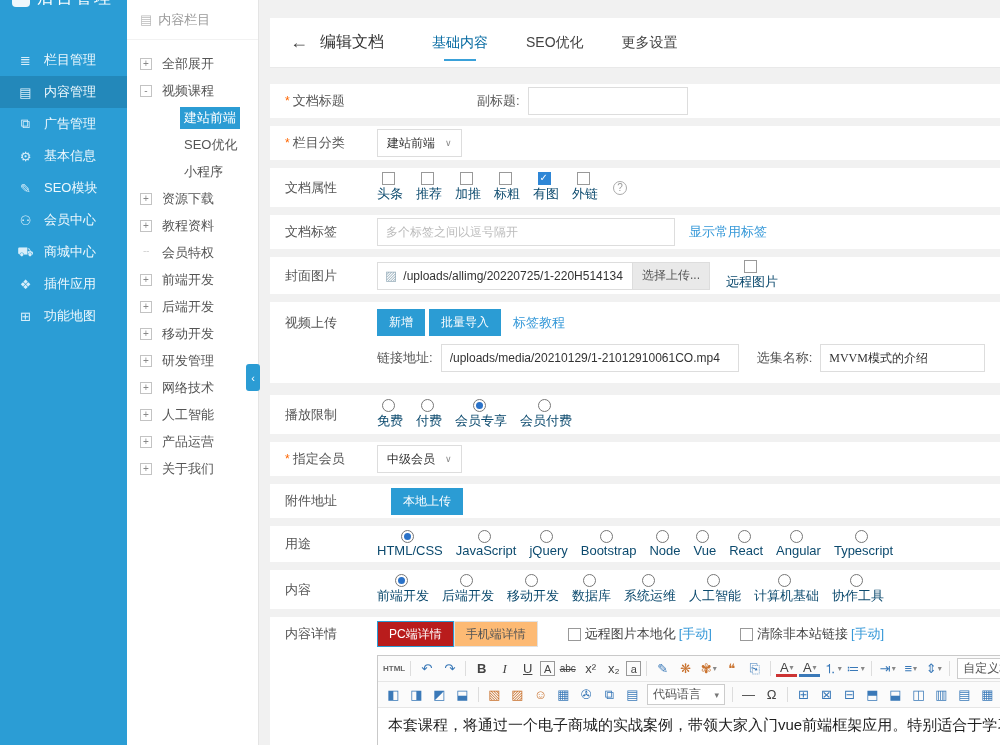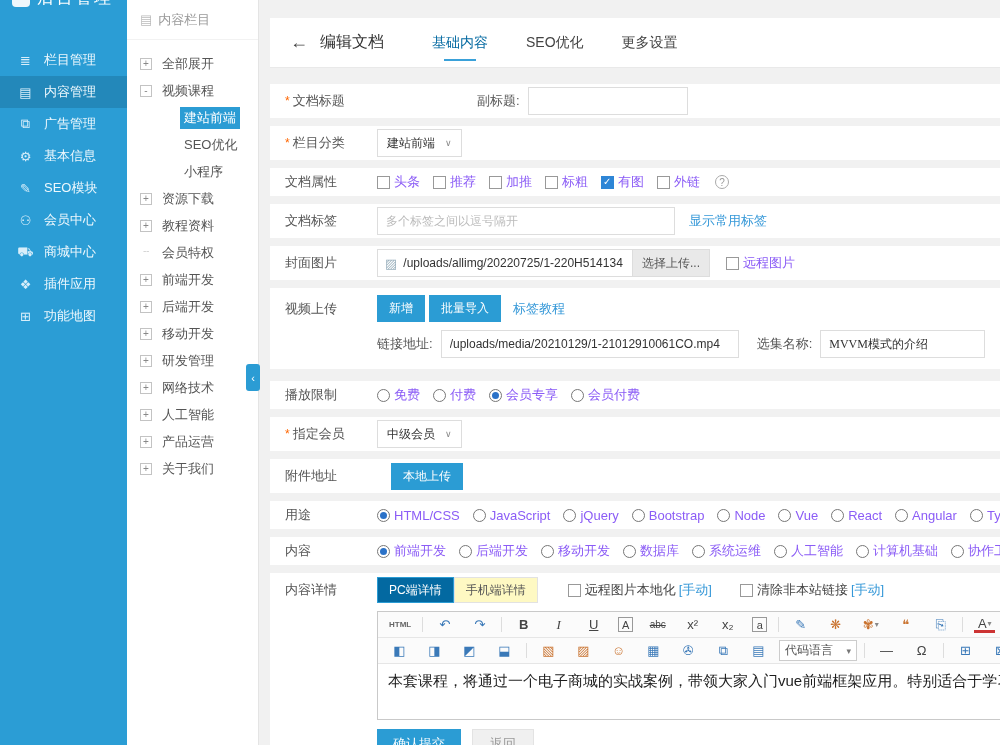--- a/index.html
+++ b/index.html
@@ -51,53 +51,53 @@
   .inp { height:28px; border:1px solid #ddd; padding:0 8px; font-size:12px; color:#333; background:#fff; outline:none; }
   .inp::placeholder { color:#bbb; }
   .w300 { width:298px; } .w160 { width:160px; } .w165 { width:165px;font-family:Liberation Serif, serif; }
   .sublabel { color:#555; font-size:13px; margin:0 8px 0 100px; white-space:nowrap; }
   .inlabel { color:#555; font-size:13px; margin-right:8px; white-space:nowrap; }
 
   .sel { height:28px; border:1px solid #ddd; display:inline-flex; align-items:center; justify-content:space-between; padding:0 9px; font-size:12px; color:#333; background:#fff; cursor:pointer; }
   .sel .chev { color:#888; font-size:9px; margin-left:10px; }
 
   .opts { display:flex; align-items:center; flex-wrap:nowrap; white-space:nowrap; overflow:hidden; }
-  .opt { display:inline-flex; align-items:center; margin-right:13px; font-size:13px; color:#8b5cf6; cursor:pointer; }
+  .opt { display:inline-flex; align-items:center; margin-right:13px; font-size:13px; color:#0c4a6e; cursor:pointer;flex-direction:column; }
   .cb { width:13px; height:13px; border:1px solid #999; background:#fff; display:inline-block; margin-right:4px; position:relative; }
   .cb.on { background:#2e86d6; border-color:#2e86d6; }
   .cb.on::after { content:"✓"; color:#fff; font-size:10px; position:absolute; left:1px; top:-1px; }
   .rd { width:13px; height:13px; border:1px solid #777; border-radius:50%; background:#fff; display:inline-block; margin-right:4px; position:relative; }
   .rd.on::after { content:""; position:absolute; left:2px; top:2px; right:2px; bottom:2px; border-radius:50%; background:#2b72c8; }
   .help { width:14px; height:14px; border:1px solid #aaa; border-radius:50%; color:#999; font-size:10px; display:inline-flex; align-items:center; justify-content:center; margin-left:2px; }
 
   .link { color:#3598d8; font-size:13px; cursor:pointer; white-space:nowrap; }
   .btn-blue { background:#2b9cd4; color:#fff; height:27px; padding:0 12px; font-size:12px; border:none; display:inline-flex; align-items:center; cursor:pointer; }
   .btn-gray { background:#e9e9e9; border:1px solid #ddd; border-left:none; color:#555; height:28px; padding:0 9px; font-size:12px; display:inline-flex; align-items:center; cursor:pointer; white-space:nowrap; }
   .btn-light { background:#f0f0f0; border:1px solid #e3e3e3; color:#999; height:29px; padding:0 17px; font-size:13px; display:inline-flex; align-items:center; cursor:pointer; }
   .submit { height:29px; padding:0 16px; font-size:13px; }
 
   .inp-ico { display:flex; align-items:center; border:1px solid #ddd; height:28px; width:256px; padding:0 7px; gap:6px; background:#fff; }
   .inp-ico .ico { color:#9ab0bd; font-size:13px; }
   .inp-ico .val { font-size:12px; color:#333; white-space:nowrap; overflow:hidden; flex:1; }
 
   .vrow2 { display:flex; align-items:center; margin:8px 0 3px 107px; }
 
-  .dtab { height:26px; padding:0 11px; font-size:12px; display:inline-flex; align-items:center; background:#fef9c3; color:#555; border:1px solid #e2e2e2; cursor:pointer; }
-  .dtab.active { background:#0369a1; color:#fff; border-color:#2b9cd4; }
+  .dtab { height:26px; padding:0 11px; font-size:12px; display:inline-flex; align-items:center; background:#fdba74; color:#555; border:1px solid #e2e2e2; cursor:pointer; }
+  .dtab.active { background:#b91c1c; color:#fff; border-color:#2b9cd4; }
   .dchecks { display:flex; align-items:center; margin-left:14px; }
   .dcheck { display:inline-flex; align-items:center; margin-right:12px; font-size:13px; color:#444;margin-left:16px; }
   .dcheck .link { margin-left:3px; }
 
   .frow.last { display:block; padding:4px 0 0; margin-bottom:0; height:190px; }
   .dline { display:flex; align-items:center; }
   .dline .flabel { padding-top:4px; align-self:flex-start; }
 
   .editor { margin:8px 0 0 107px; width:760px; border:1px solid #c9c9c9; background:#fff; }
   .tbar { display:flex; align-items:center; padding:1px 4px; height:26px; border-bottom:1px solid #e6e6e6; background:#fbfbfb; overflow:hidden; white-space:nowrap; }
-  .tbtn { min-width:21px; height:21px; display:inline-flex; align-items:center; justify-content:center; font-size:13px; color:#444; margin:0 7px; cursor:pointer; flex:0 0 auto; }
+  .tbtn { min-width:21px; height:21px; display:inline-flex; align-items:center; justify-content:center; font-size:13px; color:#444; margin:0 1px; cursor:pointer; flex:0 0 auto; }
   .tbtn.txt { font-size:8px; font-weight:bold; color:#666; letter-spacing:0; }
   .tbtn.blu { color:#3a79b8; } .tbtn.org { color:#c9722e; }
   .tbtn.boldg { font-weight:bold; } .tbtn.ital { font-style:italic; font-family:"Liberation Serif",serif; }
   .tbtn.und { text-decoration:underline; } .tbtn.strk { text-decoration:line-through; font-size:10px; }
   .tbtn.boxd { border:1px solid #999; font-size:11px; min-width:15px; height:15px; }
   .tbtn.fcol { border-bottom:3px solid #cc3333; height:17px; }
   .tbtn.bcol { border-bottom:3px solid #3a79b8; height:17px; }
   .tbtn.dd::after { content:"▾"; font-size:8px; color:#888; margin-left:1px; }
   .tbtn.tsep { min-width:1px; width:1px; height:15px; background:#ddd; margin:0 4px; padding:0; }
   .tbtn.tselect { border:1px solid #ccc; background:#fff; padding:0 5px; font-size:12px; color:#555; min-width:78px; justify-content:space-between; margin:0 3px; }

